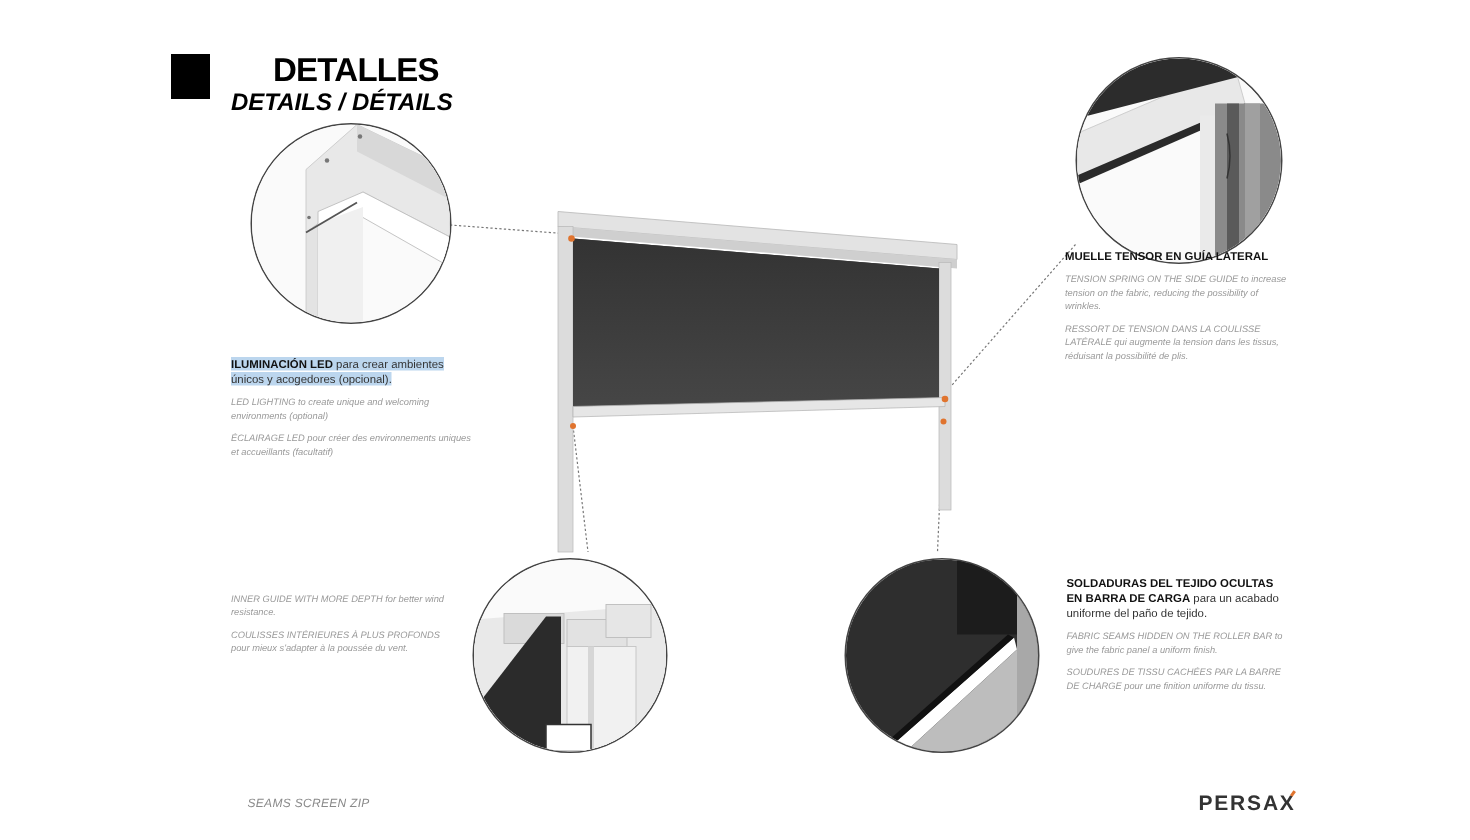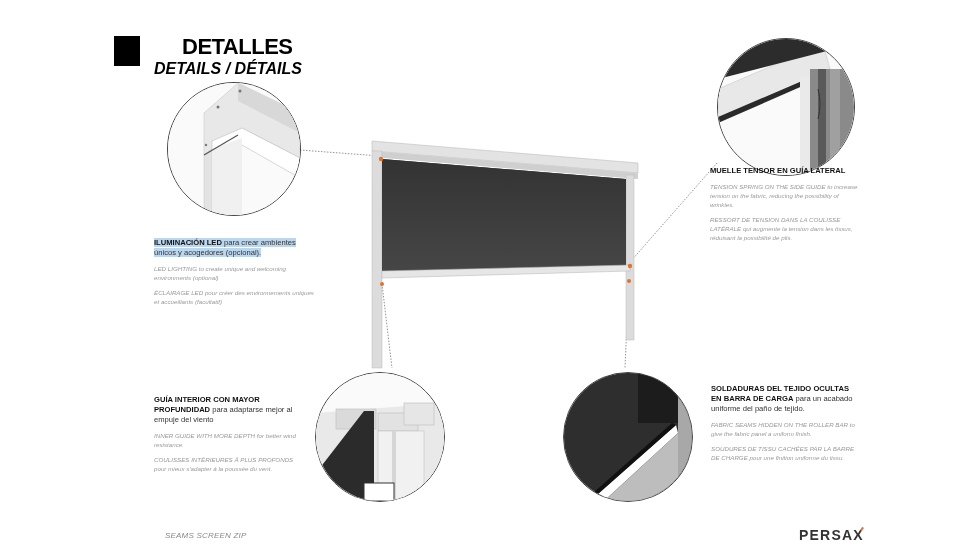--- a/index.html
+++ b/index.html
@@ -129,21 +129,20 @@
   <div class="fr">ÉCLAIRAGE LED pour créer des environnements uniques et accueillants (facultatif)</div>
 </div>
 
 <div class="abs block" style="left:710px;top:166px;width:152px;">
   <div class="es"><b>MUELLE TENSOR EN GUÍA LATERAL</b><br></div>
   <div class="en">TENSION SPRING ON THE SIDE GUIDE to increase tension on the fabric, reducing the possibility of wrinkles.</div>
   <div class="fr">RESSORT DE TENSION DANS LA COULISSE LATÉRALE qui augmente la tension dans les tissus, réduisant la possibilité de plis.</div>
 </div>
 
 <div class="abs block" style="left:154px;top:395px;width:145px;">
-  <div class="es"><b>GUÍA INTERIOR CON MAYOR PROFUNDIDAD</b><span> para adaptarse mejor al empuje del viento</span></div>
   <div class="en">INNER GUIDE WITH MORE DEPTH for better wind resistance.</div>
   <div class="fr">COULISSES INTÉRIEURES À PLUS PROFONDS pour mieux s'adapter à la poussée du vent.</div>
 </div>
 
 <div class="abs block" style="left:711px;top:384px;width:150px;">
   <div class="es"><b>SOLDADURAS DEL TEJIDO OCULTAS EN BARRA DE CARGA</b><span> para un acabado uniforme del paño de tejido.</span></div>
   <div class="en">FABRIC SEAMS HIDDEN ON THE ROLLER BAR to give the fabric panel a uniform finish.</div>
   <div class="fr">SOUDURES DE TISSU CACHÉES PAR LA BARRE DE CHARGE pour une finition uniforme du tissu.</div>
 </div>
 

